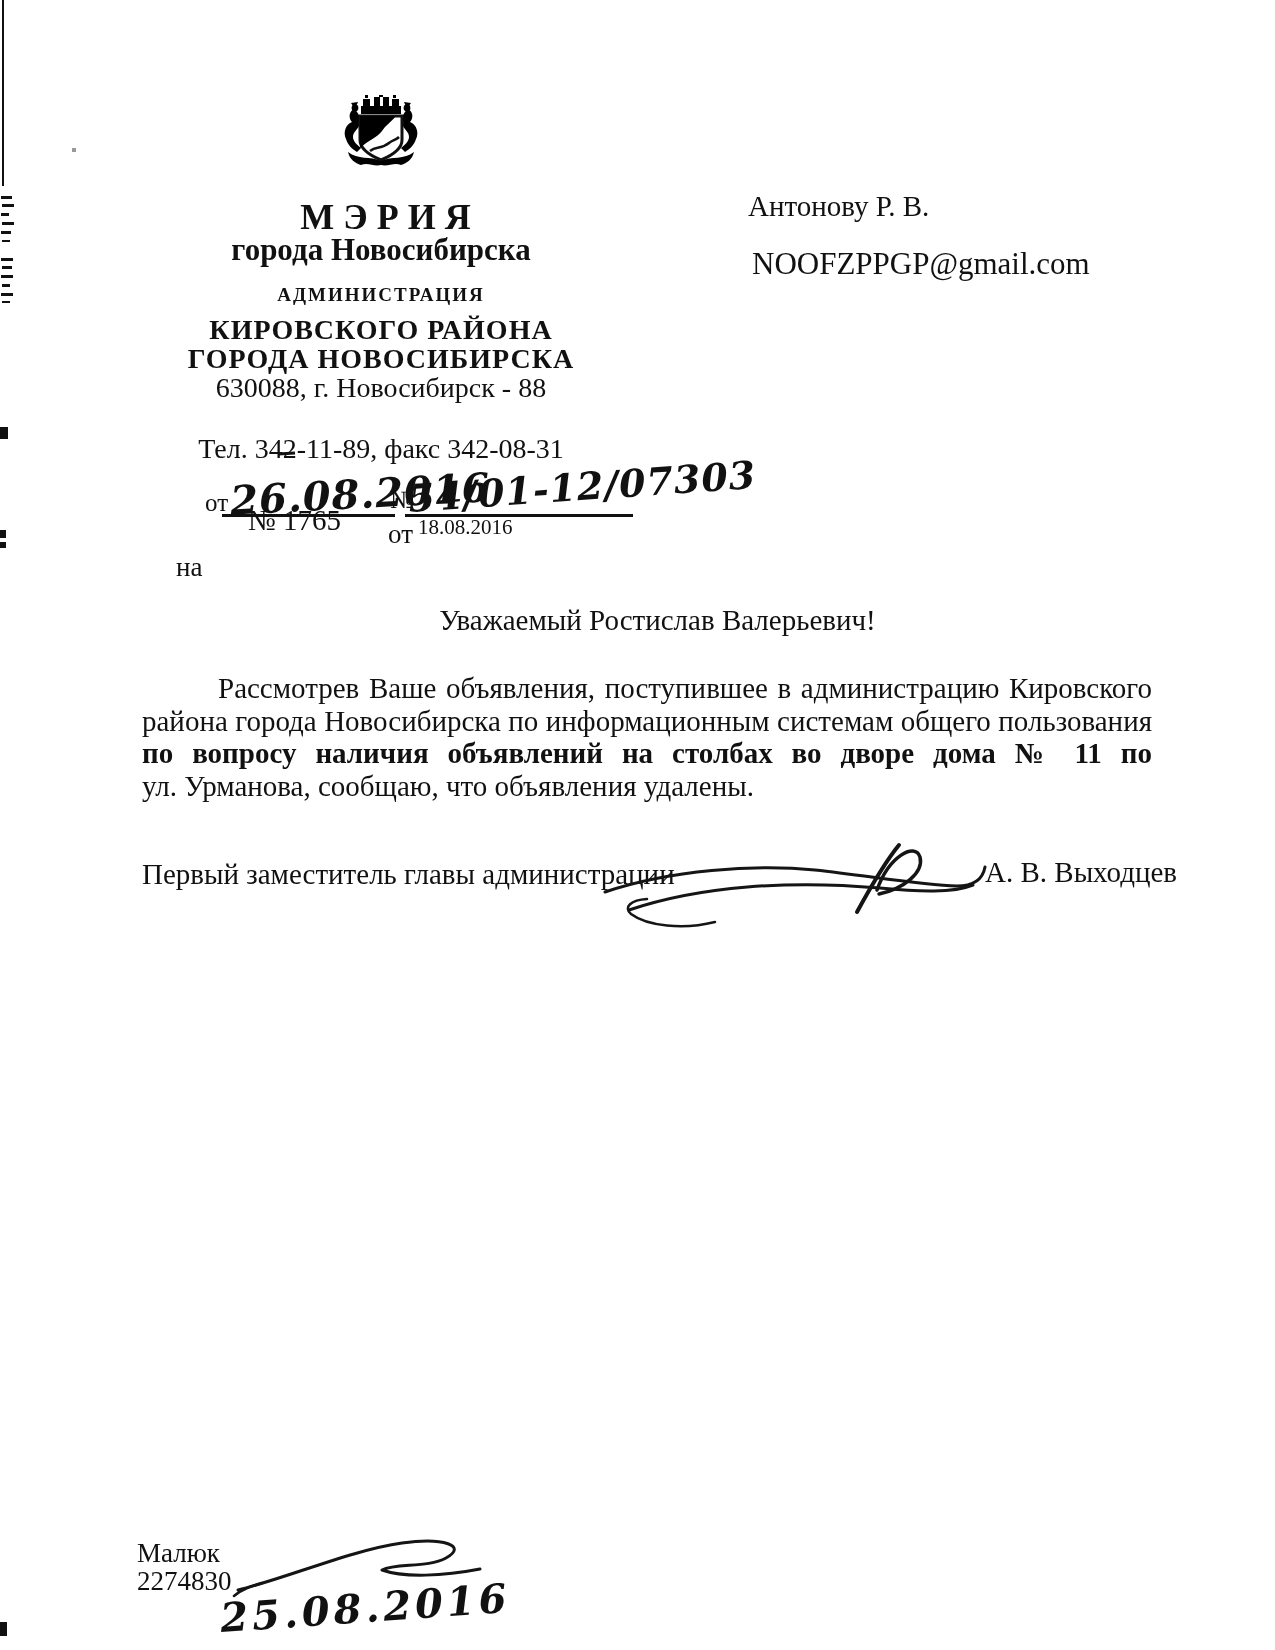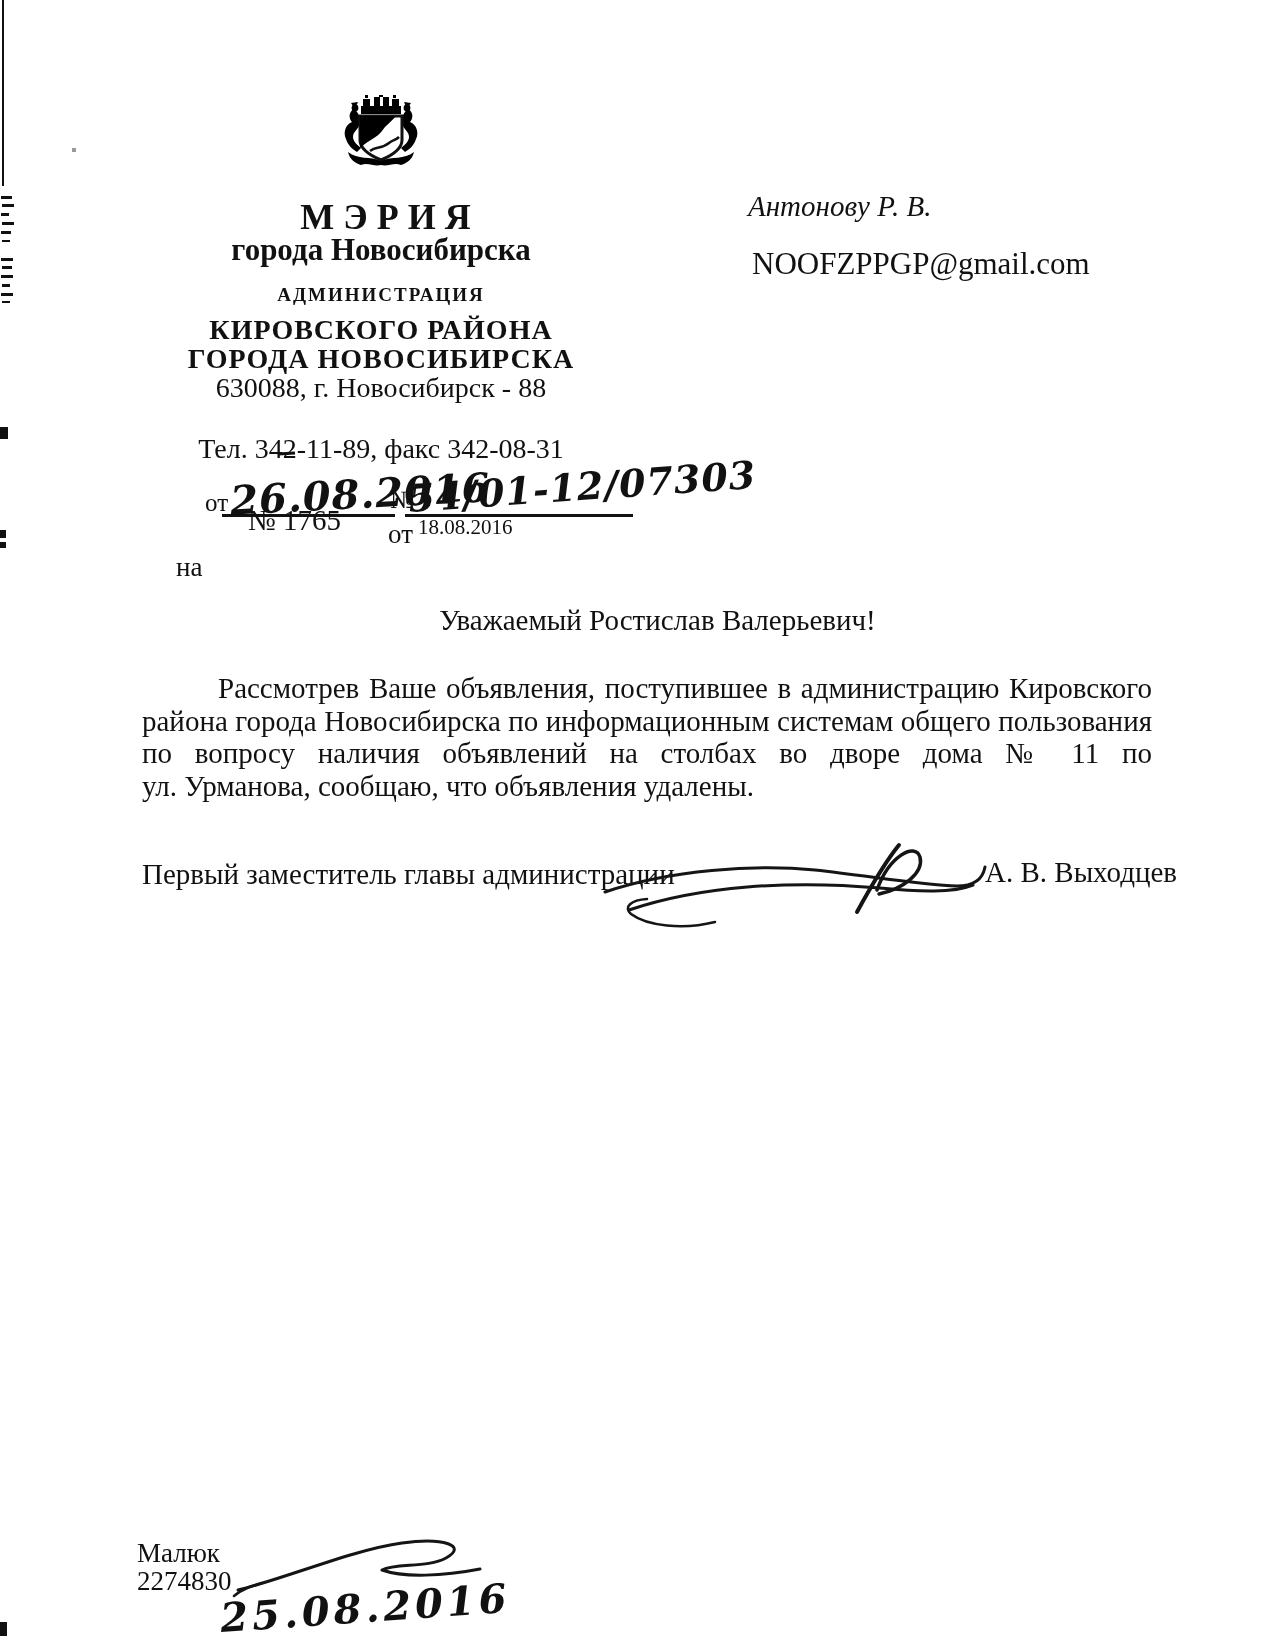--- a/index.html
+++ b/index.html
@@ -96,29 +96,29 @@
   <div class="abs ink" style="left:222px;top:514px;width:173px;height:3px;"></div>
   <div class="abs" style="left:390px;top:486px;font-size:25px;">№</div>
   <div class="abs hand" style="left:408px;top:464px;font-size:38px;transform:rotate(-4deg);">54/01-12/07303</div>
   <div class="abs ink" style="left:405px;top:514px;width:228px;height:3px;"></div>
 
   <div class="abs" style="left:176px;top:519px;font-size:27px;margin-top:33px;">на</div>
   <div class="abs" style="left:248px;top:504px;font-size:29px;">№ 1765</div>
   <div class="abs" style="left:388px;top:519px;font-size:27px;">от</div>
   <div class="abs" style="left:418px;top:515px;font-size:21px;">18.08.2016</div>
 
-  <div class="abs" style="left:748px;top:190px;font-size:29px;font-style:italic;">Антонову Р. В.</div>
+  <div class="abs" style="left:748px;top:190px;font-size:29px;">Антонову Р. В.</div>
   <div class="abs" style="left:752px;top:246px;font-size:31px;">NOOFZPPGP@gmail.com</div>
 
   <div class="abs center" style="left:140px;top:604px;width:1035px;font-size:29px;">Уважаемый Ростислав Валерьевич!</div>
 
   <div class="abs" style="left:142px;top:672px;width:1010px;font-size:29px;line-height:32.5px;">
     <div style="text-align:justify;text-align-last:justify;text-indent:76px;">Рассмотрев Ваше объявления, поступившее в администрацию Кировского</div>
     <div style="text-align:justify;text-align-last:justify;">района города Новосибирска по информационным системам общего пользования</div>
-    <div style="text-align:justify;text-align-last:justify;">по вопросу наличия объявлений на столбах во дворе дома № 11 по</div>
+    <div style="text-align:justify;text-align-last:justify;font-weight:bold;">по вопросу наличия объявлений на столбах во дворе дома № 11 по</div>
     <div style="text-align:left;">ул. Урманова, сообщаю, что объявления удалены.</div>
   </div>
 
   <div class="abs" style="left:142px;top:858px;font-size:29px;">Первый заместитель главы администрации</div>
   <div class="abs sig" style="left:595px;top:838px;width:395px;height:92px;">
     <svg viewBox="0 0 395 92" width="395" height="92">
       <path d="M10,54 C75,32 160,26 220,32 C275,38 325,47 362,48 C380,48 388,40 390,29" stroke-width="3"></path>
       <path d="M34,72 C105,48 195,42 285,50 C325,54 358,55 378,47" stroke-width="3"></path>
       <path d="M120,84 C88,92 52,88 36,76 C28,69 36,62 52,61" stroke-width="2.5"></path>
       <path d="M282,52 C294,18 320,4 325,19 C329,35 308,51 284,56" stroke-width="3.5"></path>

